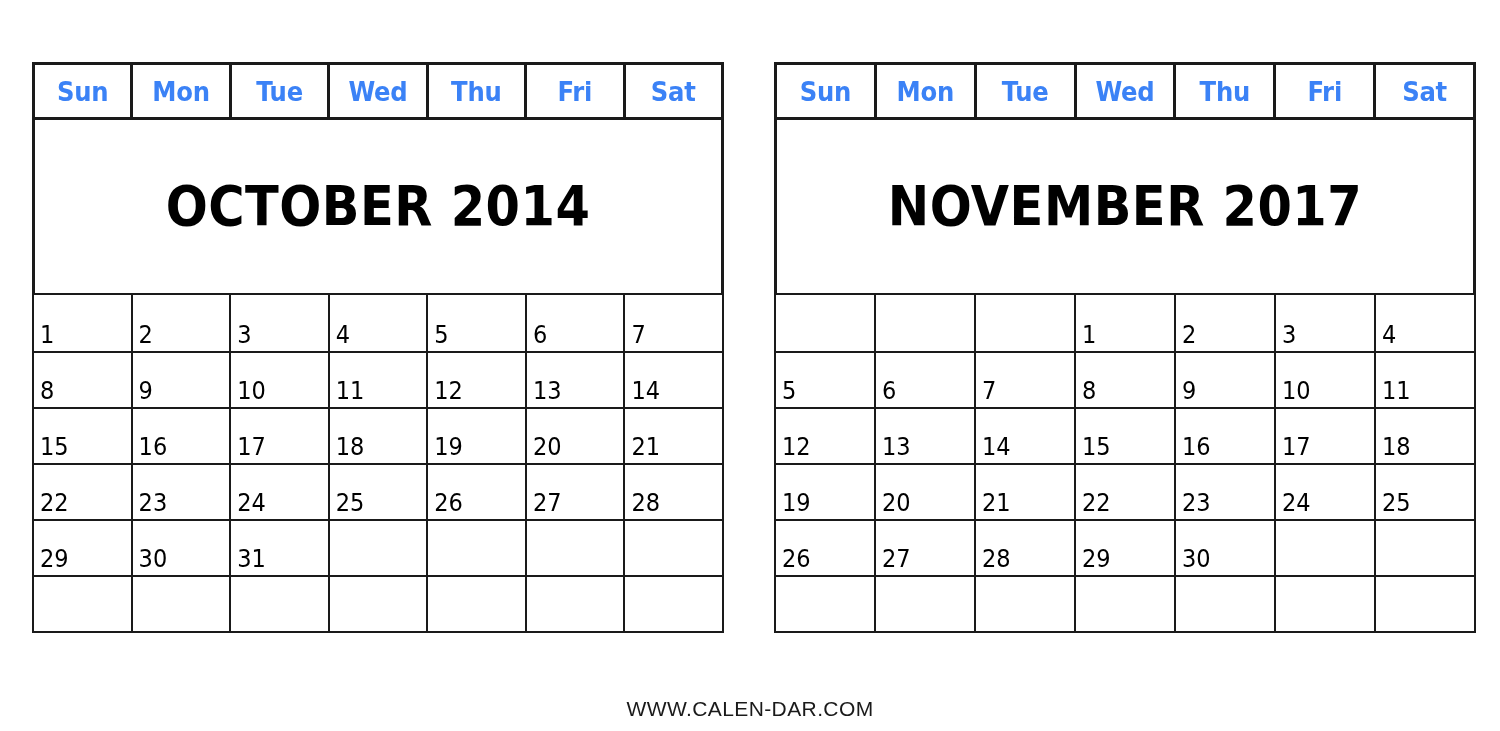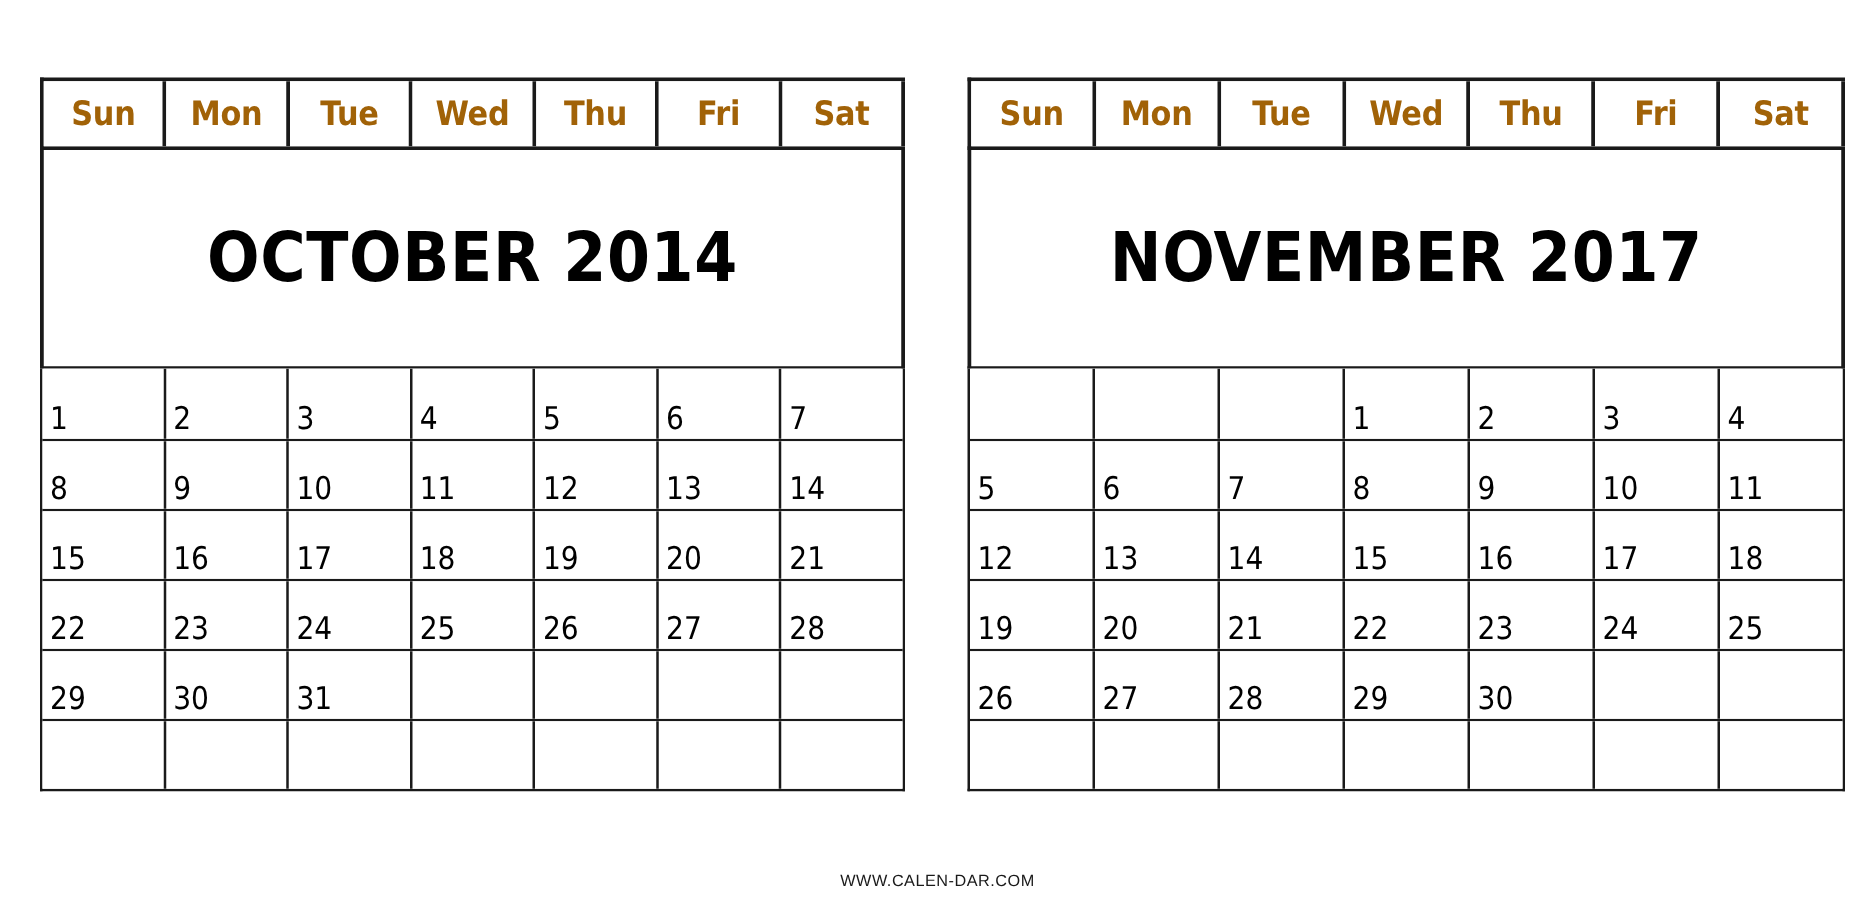--- a/index.html
+++ b/index.html
@@ -62,21 +62,21 @@
     box-sizing: border-box;
     border-right: 3px solid #1a1a1a;
     display: flex;
     align-items: center;
     justify-content: center;
     font-family: "DejaVu Sans Condensed", "Liberation Sans Narrow", "Liberation Sans", sans-serif;
     font-weight: 700;
     font-size: 27px;
     letter-spacing: -0.2px;
     line-height: 1;
-    color: #a16207;
+    color: #3b82f6;
     background: #ffffff;
     user-select: none;
   }
 
   
   .title-band {
     width: 100%;
     height: 175px;
     box-sizing: border-box;
     border-left: 3px solid #1a1a1a;
@@ -137,21 +137,21 @@
 
   
   .footer {
     position: absolute;
     left: 0;
     top: 697px;
     width: 1500px;
     text-align: center;
     font-family: "Liberation Sans", sans-serif;
     font-weight: 400;
-    font-size: 13px;
+    font-size: 21px;
     letter-spacing: 0.4px;
     color: #1a1a1a;
   }
 </style>
 </head>
 <body>
 
 <div id="page">
 
   <div class="calendars">

